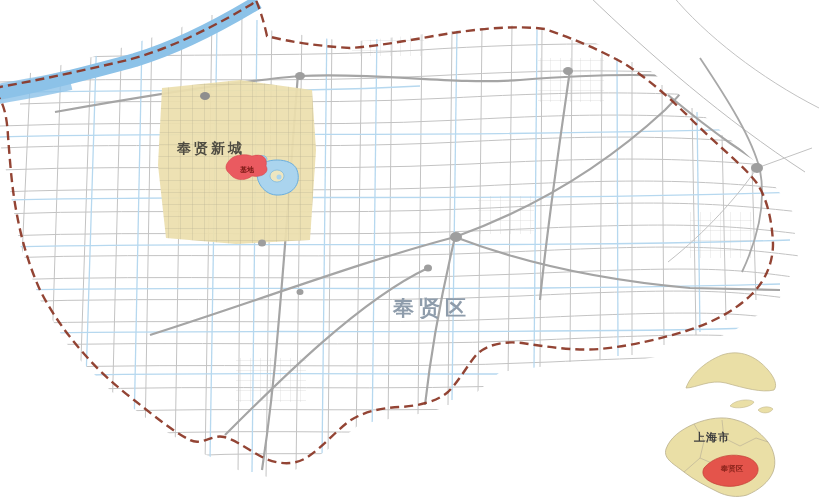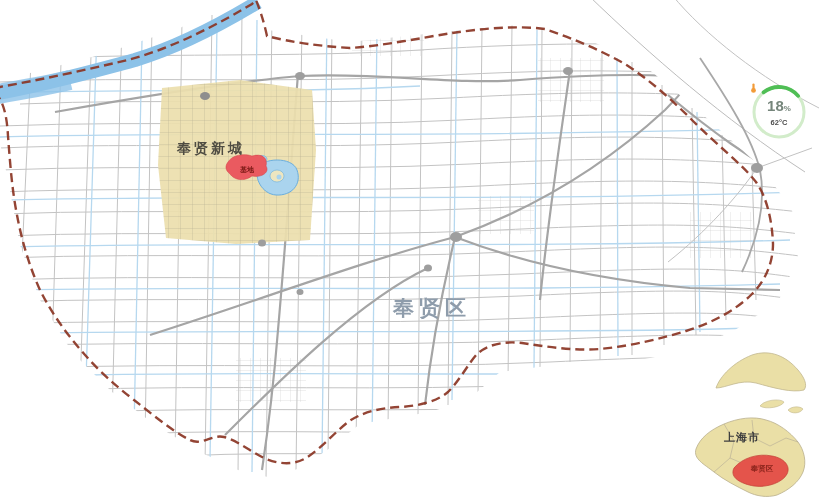--- a/index.html
+++ b/index.html
@@ -10,21 +10,21 @@
   
   .badge{position:absolute;left:750px;top:83px;width:58px;height:58px;}
   .badge svg{position:absolute;left:0;top:0;}
   .badge-text{position:absolute;left:0;top:0;width:58px;height:58px;display:flex;flex-direction:column;align-items:center;justify-content:center;}
   .pct{font-size:15px;font-weight:bold;color:#75857b;line-height:15px;letter-spacing:0;}
   .pct .pctsign{font-size:8px;font-weight:bold;}
   .temp{display:flex;align-items:center;gap:2px;margin-top:2px;}
   .temp span{font-size:7.5px;font-weight:bold;color:#4d4d4d;}
 
   
-  .inset{position:absolute;left:686px;top:346px;width:133px;height:158px;}
+  .inset{position:absolute;left:656px;top:346px;width:133px;height:158px;}
 </style>
 </head>
 <body>
 
 <div class="map-wrap">
 
   <svg class="map-svg" width="819" height="504" viewBox="0 0 819 504">
     <defs>
       <clipPath id="districtClip">
         <path d="M-5,82 L100,55 L180,28 L250,-8 L268,18 L268,30 L350,42 L425,34 L500,26 L552,24 L600,45 L640,62 L700,112 L762,168 L792,210 L798,258 L778,302 L735,330 L690,350 L630,362 L555,365 L500,372 L468,400 L430,412 L360,424 L330,448 L300,468 L272,478 L238,470 L200,452 L155,425 L112,392 L72,352 L40,300 L20,245 L8,180 L-5,120 Z"></path>
@@ -167,36 +167,20 @@
       <path d="M228,162 C232,155 244,153 252,156 C262,153 268,158 266,166 C270,172 262,178 252,176 C244,182 234,180 230,174 C225,170 225,166 228,162 Z" fill="#ea5a60" stroke="#d04048" stroke-width="0.5"></path>
       <text x="247" y="170" text-anchor="middle" dominant-baseline="middle" font-size="7" font-weight="bold" fill="#7c1a16">基地</text>
     </g>
 
     <path d="M-6,88 C40,80 85,70 128,60 C165,50 205,32 252,4 L256,0 C260,10 264,22 267,36 C290,42 318,46 350,48 C382,46 420,38 452,33 C480,29 515,25 545,29 C572,38 600,50 625,64 C650,80 672,100 694,122 C718,146 742,164 756,182 C766,196 772,218 773,244 C773,262 766,280 752,294 C736,310 712,323 686,331 C660,339 630,346 600,349 C575,351 548,347 522,343 C505,341 488,344 477,354 C468,364 460,380 448,392 C436,402 418,406 400,407 C380,408 362,412 348,422 C335,432 322,448 306,458 C293,466 276,464 262,457 C250,451 238,441 224,437 C212,434 202,446 190,440 C172,431 152,414 134,400 C116,386 100,372 86,356 C68,336 52,314 40,290 C30,268 22,242 17,215 C12,190 10,162 8,136 C7,118 4,100 -6,92 Z" fill="none" stroke="#8a3423" stroke-width="2.4" stroke-dasharray="9 5" opacity="0.92"></path>
 
     <text x="211" y="153" text-anchor="middle" font-size="14" font-weight="600" fill="#4f4c42" letter-spacing="3">奉贤新城</text>
     <text x="432" y="315" text-anchor="middle" font-size="21" font-weight="bold" fill="#8e9cab" letter-spacing="5">奉贤区</text>
   </svg>
 
-  <div class="badge">
-    <svg width="58" height="58">
-      <circle cx="29" cy="29" r="25" fill="#ffffff" stroke="#d2ecca" stroke-width="3"></circle>
-      <circle cx="29" cy="29" r="25" fill="none" stroke="#4fbe55" stroke-width="3.8" stroke-dasharray="38 120" stroke-linecap="round" transform="rotate(-128 29 29)"></circle>
-    </svg>
-    <div class="badge-text">
-      <div class="pct"><span>18</span><span class="pctsign">%</span></div>
-      <div class="temp">
-        <svg width="7" height="10">
-          <rect x="2.4" y="0.5" width="2.2" height="6.2" rx="1.1" fill="#f29b38"></rect>
-          <circle cx="3.5" cy="7.4" r="2.4" fill="#f29b38"></circle>
-        </svg>
-        <span>62°C</span>
-      </div>
-    </div>
-  </div>
 
   <div class="inset">
     <svg width="133" height="158" viewBox="0 0 133 158">
 
       <path d="M30,42 C34,30 48,16 66,9 C84,3 100,10 112,24 C118,31 122,39 118,44 C106,47 88,42 70,37 C54,33 40,42 30,42 Z" fill="#eadfa6" stroke="#c2b890" stroke-width="0.8"></path>
 
       <path d="M74,60 C78,54 94,52 98,56 C96,61 80,64 74,60 Z" fill="#eadfa6" stroke="#c2b890" stroke-width="0.6"></path>
       <path d="M102,64 C106,60 114,60 117,63 C114,68 105,68 102,64 Z" fill="#eadfa6" stroke="#c2b890" stroke-width="0.6"></path>
 
       <path d="M10,103 C14,92 24,84 38,78 C52,72 68,70 80,74 C92,77 104,86 112,96 C118,104 121,116 117,126 C113,136 103,144 91,149 C81,152 70,150 62,146 C50,140 38,134 28,126 C18,118 7,113 10,103 Z" fill="#eadfa6" stroke="#b9ae8c" stroke-width="0.8"></path>

